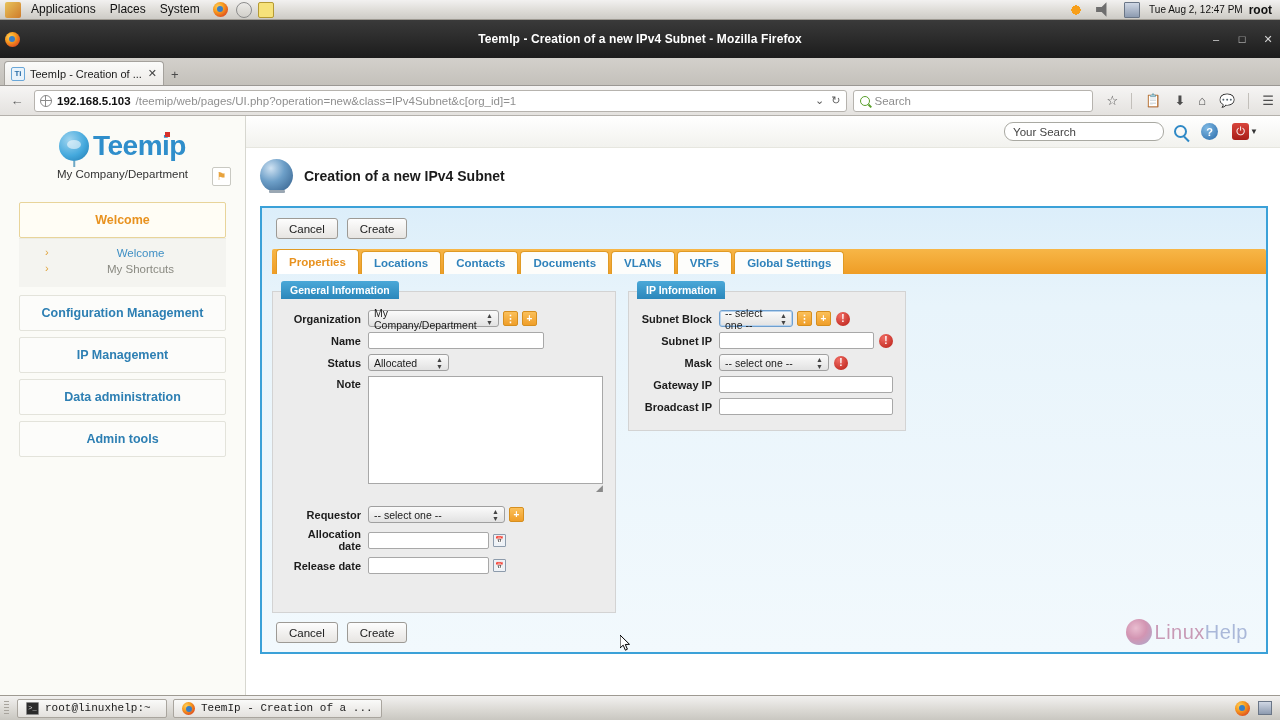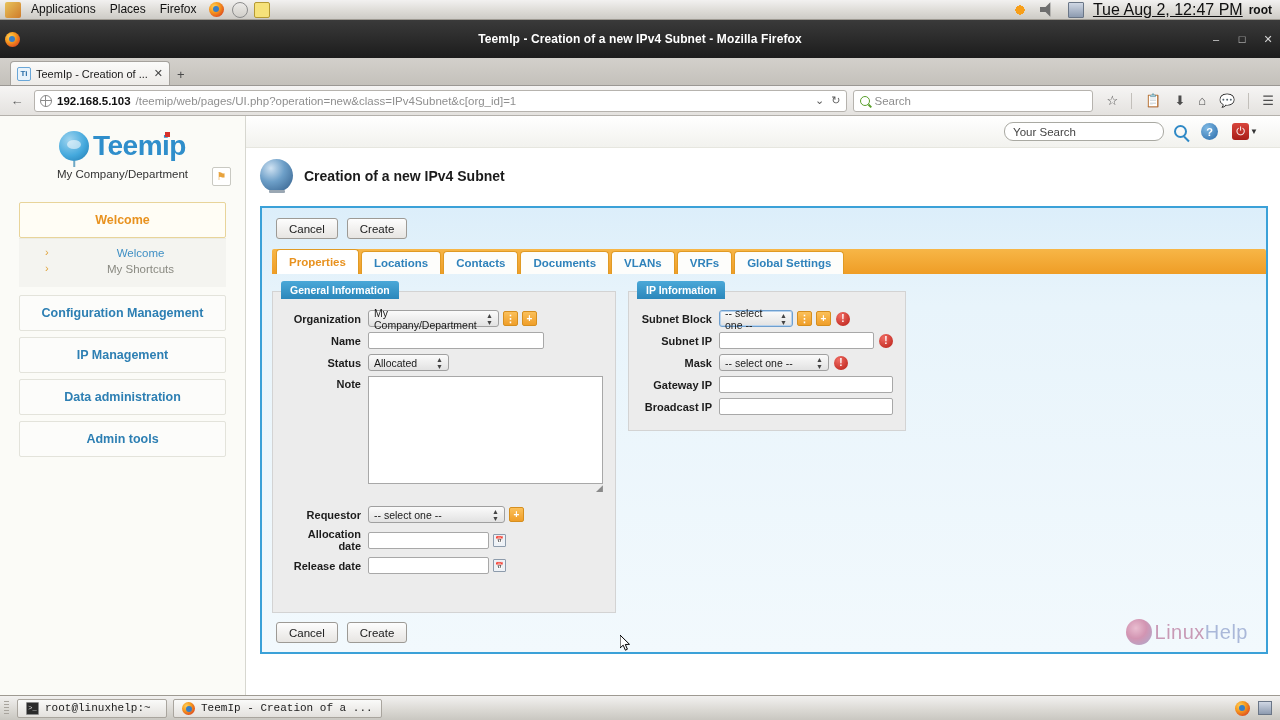--- a/index.html
+++ b/index.html
@@ -17,21 +17,21 @@
     background: linear-gradient(to bottom, #f2f1f0 0%, #dcdad5 60%, #cdcbc6 100%);
     border-bottom: 1px solid #9e9a92;
     display: flex; align-items: center;
     font-size: 12px; color: #101010;
     position: relative;
   }
   .panel-menu { padding: 0 7px; line-height: 19px; cursor: default; }
   .panel-icon { width: 16px; height: 16px; margin: 0 3px; display: inline-block; position: relative; }
   #panel-left { display: flex; align-items: center; padding-left: 2px; }
   #panel-right { position: absolute; right: 4px; display: flex; align-items: center; gap: 6px; }
-  #clock { font-size: 16px; text-decoration: underline; }
+  #clock { font-size: 10px; }
   #user-label { font-weight: bold; font-size: 12px; padding-right: 4px; }
 
   .ff-logo {
     width: 15px; height: 15px; border-radius: 50%;
     background: radial-gradient(circle at 35% 32%, #ffd15c 0%, #f79a1e 38%, #e2591f 72%, #b23216 100%);
     display: inline-block; position: relative;
   }
   .ff-logo::after {
     content:""; position:absolute; left:4px; top:4px; width:6px; height:6px;
     border-radius:50%; background:#3b7fc4;
@@ -51,21 +51,21 @@
   }
   #win-buttons {
     position: absolute; right: 6px; display: flex; gap: 14px;
     font-size: 11px; color: #d6d6d6;
   }
   .wb { width: 12px; text-align: center; cursor: default; }
 
   
   #tabstrip {
     height: 28px; background: linear-gradient(to bottom,#d3d0cb,#c4c1bb);
-    display: flex; align-items: flex-end; padding-left: 10px;
+    display: flex; align-items: flex-end; padding-left: 4px;
     border-bottom: 1px solid #9b9894;
   }
   #tab-active {
     height: 24px; min-width: 160px; max-width: 175px;
     background: linear-gradient(to bottom,#fbfbfa,#edebe8);
     border: 1px solid #a5a29d; border-bottom: none;
     border-radius: 4px 4px 0 0;
     display: flex; align-items: center; gap: 5px; padding: 0 6px;
     font-size: 11px; color: #1a1a1a;
   }
@@ -370,21 +370,21 @@
   }
 </style>
 </head>
 <body>
 
 <div id="gnome-panel">
   <div id="panel-left">
     <span class="panel-icon" style="background:linear-gradient(135deg,#e8c35a,#cf7b2a);border-radius:2px;"></span>
     <span class="panel-menu">Applications</span>
     <span class="panel-menu">Places</span>
-    <span class="panel-menu">Firefox</span>
+    <span class="panel-menu">System</span>
     <span class="ff-logo" style="margin:0 5px 0 6px;"></span>
     <span class="panel-icon" style="border:1.5px solid #8c8c8c;border-radius:50%;"></span>
     <span class="panel-icon" style="background:#f6e27a;border:1px solid #b59a34;border-radius:2px;"></span>
   </div>
   <div id="panel-right">
     <span class="panel-icon" style="background:radial-gradient(circle,#f79f1a 40%,transparent 42%);"></span>
     <span class="panel-icon" style="background:#6e6e6e;clip-path:polygon(0 35%,35% 35%,65% 5%,65% 95%,35% 65%,0 65%);"></span>
     <span class="panel-icon" style="background:linear-gradient(#cfd7e4,#8d9bb0);border:1px solid #6a7687;border-radius:1px;"></span>
     <span id="clock">Tue Aug  2, 12:47 PM</span>
     <span id="user-label">root</span>

